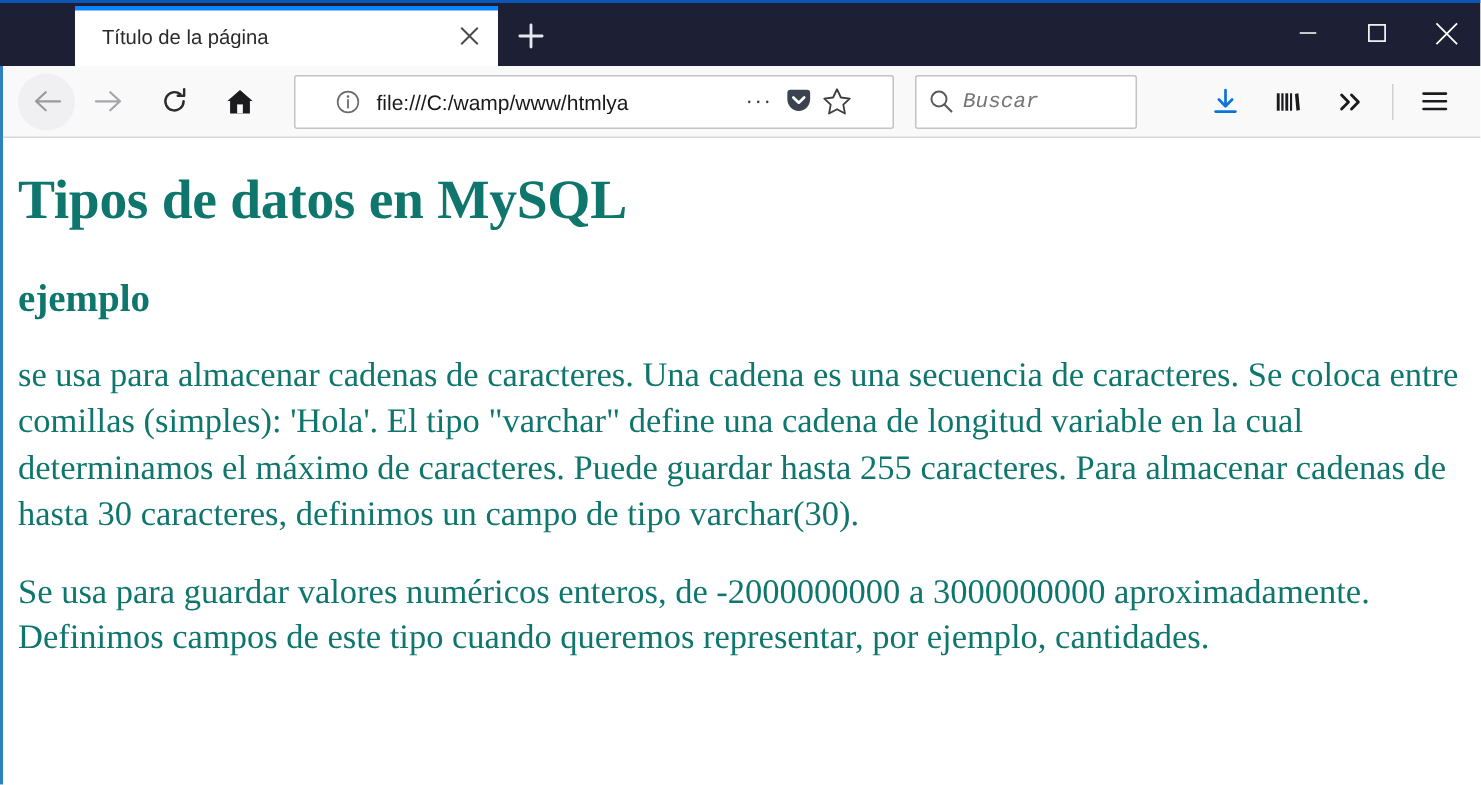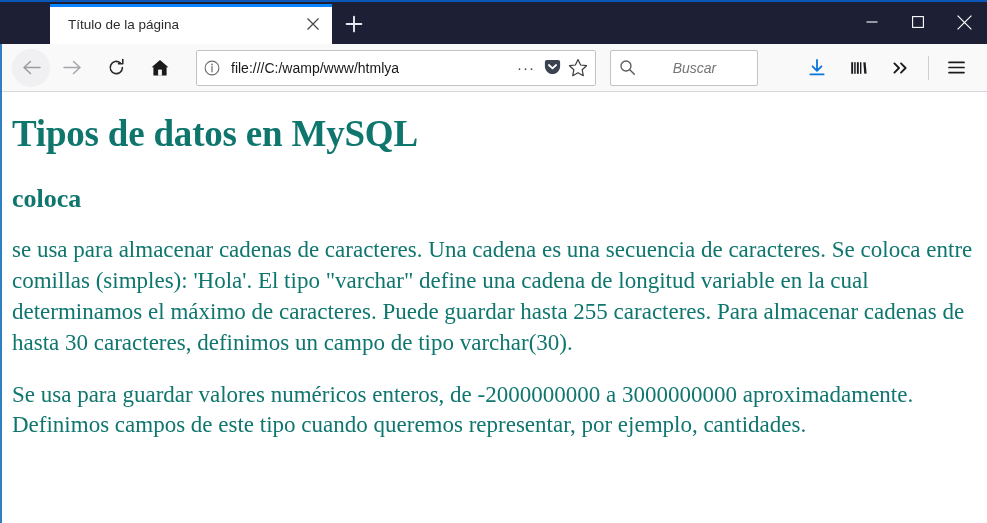--- a/index.html
+++ b/index.html
@@ -140,21 +140,21 @@
   .urlbar {
     flex: 0 0 auto;
     width: 400px;
     height: 36px;
     margin-left: 16px;
     background: #ffffff;
     border: 1px solid #c3c3c6;
     border-radius: 2px;
     display: flex;
     align-items: center;
-    padding: 0 4px;
+    padding: 0 24px;
     box-sizing: border-box;
   }
   .url-info {
     width: 22px; height: 22px;
     display: flex; align-items: center; justify-content: center;
     color: #6a6a6e;
     flex: 0 0 auto;
   }
   .url-text {
     flex: 1 1 auto;
@@ -186,24 +186,23 @@
     box-sizing: border-box;
   }
   .search-input {
     border: none;
     outline: none;
     flex: 1 1 auto;
     font-size: 14px;
     font-style: italic;
     color: #ec4899;
     background: transparent;
-    font-family: Liberation Sans, sans-serif;
+    font-family: Liberation Mono, monospace;
     min-width: 0;
     padding-left: 6px;
-    text-align: center;
   }
   .toolbar-right {
     margin-left: auto;
     display: flex;
     align-items: center;
     flex: 0 0 auto;
   }
   .tb-btn {
     width: 36px; height: 36px;
     display: flex; align-items: center; justify-content: center;
@@ -403,21 +402,21 @@
         <svg width="21" height="21" viewBox="0 0 21 21">
           <path d="M3 5.4 L18 5.4 M3 10.5 L18 10.5 M3 15.6 L18 15.6" stroke="#1b1b1d" stroke-width="1.7" stroke-linecap="round"></path>
         </svg>
       </div>
     </div>
   </div>
 
   <div class="content">
     <h1>Tipos de datos en MySQL</h1>
 
-    <h2>coloca</h2>
+    <h2>ejemplo</h2>
     <p>se usa para almacenar cadenas de caracteres. Una cadena es una secuencia de caracteres. Se coloca entre comillas (simples): 'Hola'. El tipo "varchar" define una cadena de longitud variable en la cual determinamos el máximo de caracteres. Puede guardar hasta 255 caracteres. Para almacenar cadenas de hasta 30 caracteres, definimos un campo de tipo varchar(30).</p>
 
     <p>Se usa para guardar valores numéricos enteros, de -2000000000 a 3000000000 aproximadamente. Definimos campos de este tipo cuando queremos representar, por ejemplo, cantidades.</p>
   </div>
 
   <div class="edge-left"></div>
   <div class="edge-left-lower"></div>
 </div>
 
 </body></html>

